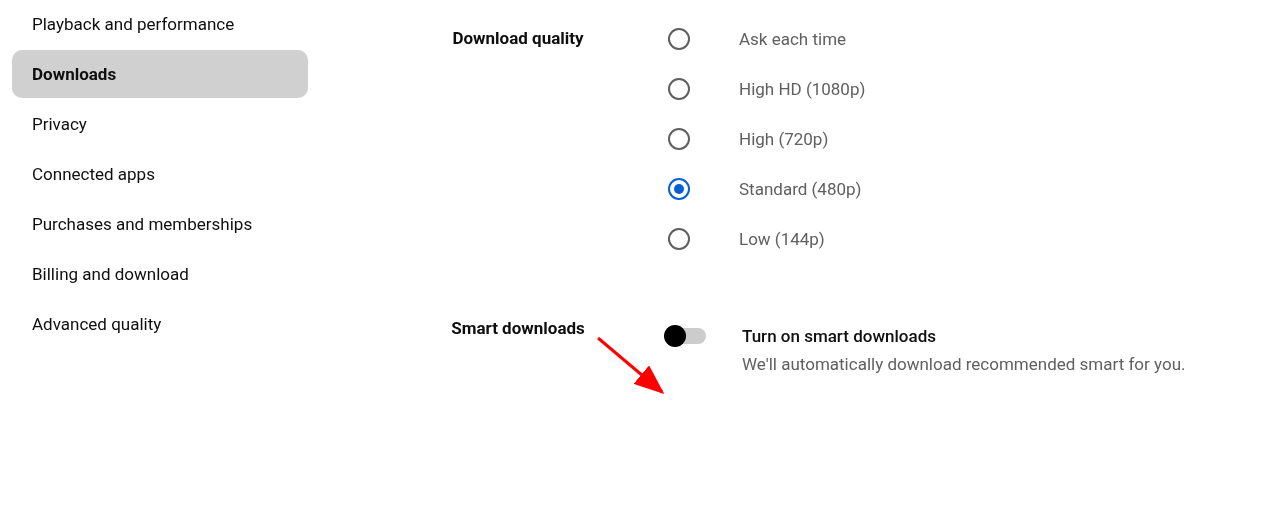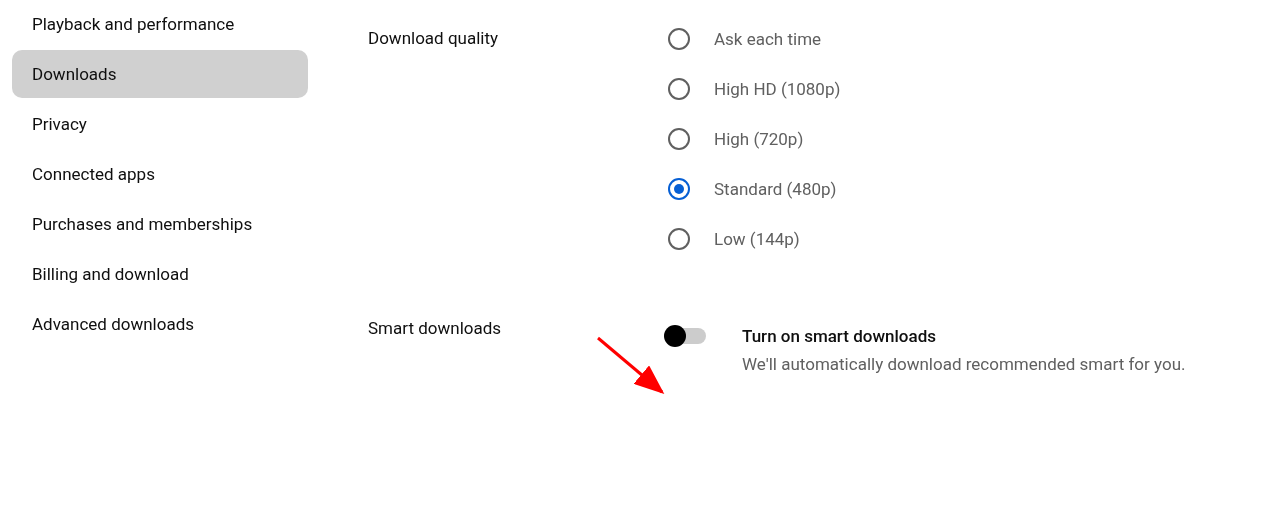--- a/index.html
+++ b/index.html
@@ -22,45 +22,47 @@
     .sidebar-item {
       padding: 14px 20px;
       font-size: 17px;
       color: #0f0f0f;
       border-radius: 10px;
       cursor: pointer;
       margin-bottom: 2px;
     }
     .sidebar-item.active {
       background: #d0d0d0;
-      font-weight: 400;
+      font-weight: 700;
     }
     .main {
       flex: 1;
       padding-left: 48px;
       padding-top: 28px;
     }
     .section {
       display: flex;
       margin-bottom: 40px;
     }
     .section-label {
       width: 300px;
       font-size: 17px;
-      font-weight: 400;
+      font-weight: 700;
       color: #0f0f0f;
+      text-align: center;
     }
     .section-content {
       flex: 1;
     }
     .radio-row {
       display: flex;
       align-items: center;
       margin-bottom: 28px;
       cursor: pointer;
+      gap: 25px;
     }
     .radio {
       width: 22px;
       height: 22px;
       border: 2px solid #606060;
       border-radius: 50%;
       margin-right: 24px;
       position: relative;
       flex-shrink: 0;
     }
@@ -131,21 +133,21 @@
 <body>
 
 <div class="container">
   <div class="sidebar">
     <div class="sidebar-item">Playback and performance</div>
     <div class="sidebar-item active">Downloads</div>
     <div class="sidebar-item">Privacy</div>
     <div class="sidebar-item">Connected apps</div>
     <div class="sidebar-item">Purchases and memberships</div>
     <div class="sidebar-item">Billing and download</div>
-    <div class="sidebar-item">Advanced downloads</div>
+    <div class="sidebar-item">Advanced quality</div>
   </div>
 
   <div class="main">
     <div class="section">
       <div class="section-label">Download quality</div>
       <div class="section-content">
         <div class="radio-row">
           <span class="radio"></span>
           <span class="radio-label">Ask each time</span>
         </div>

